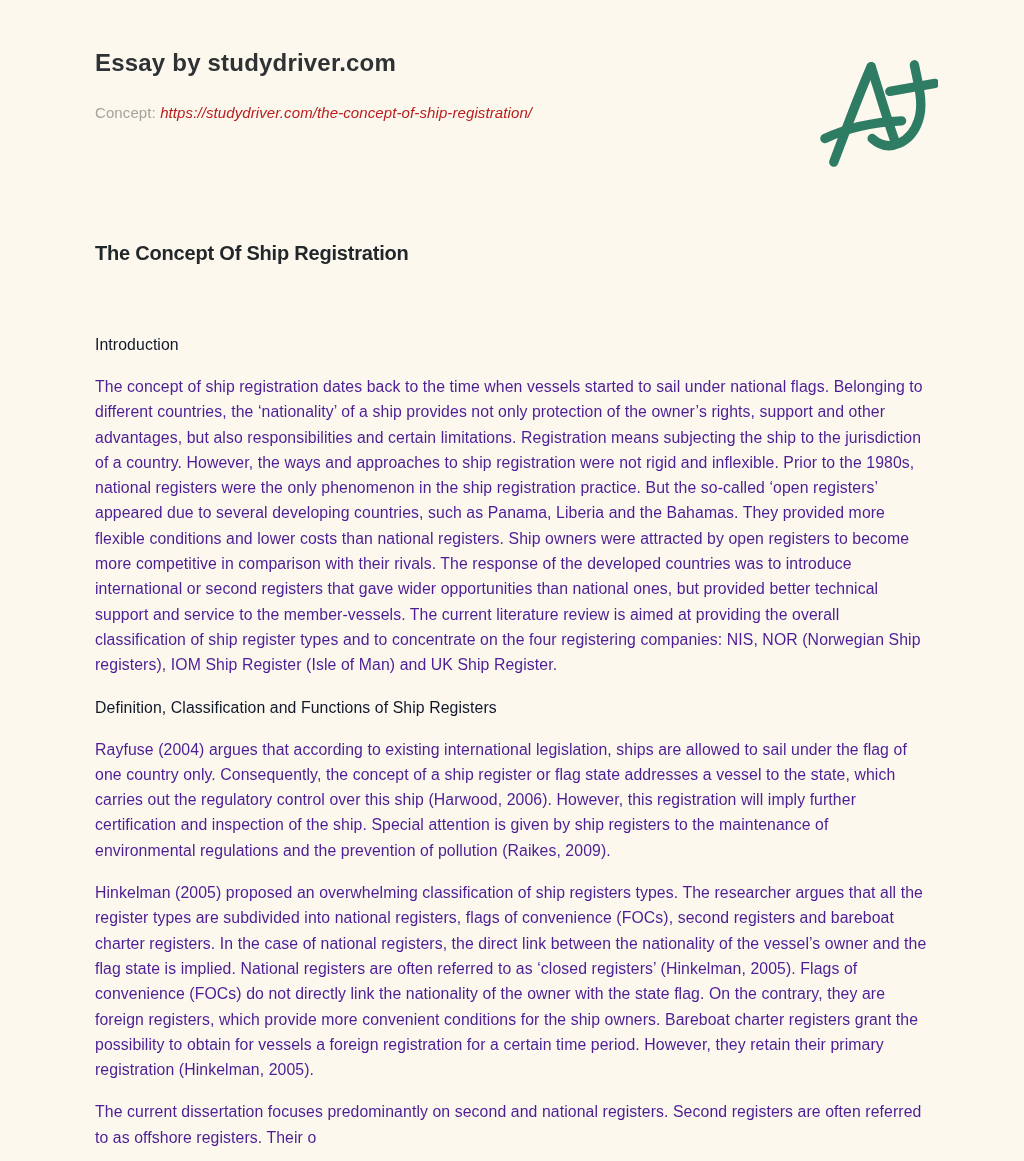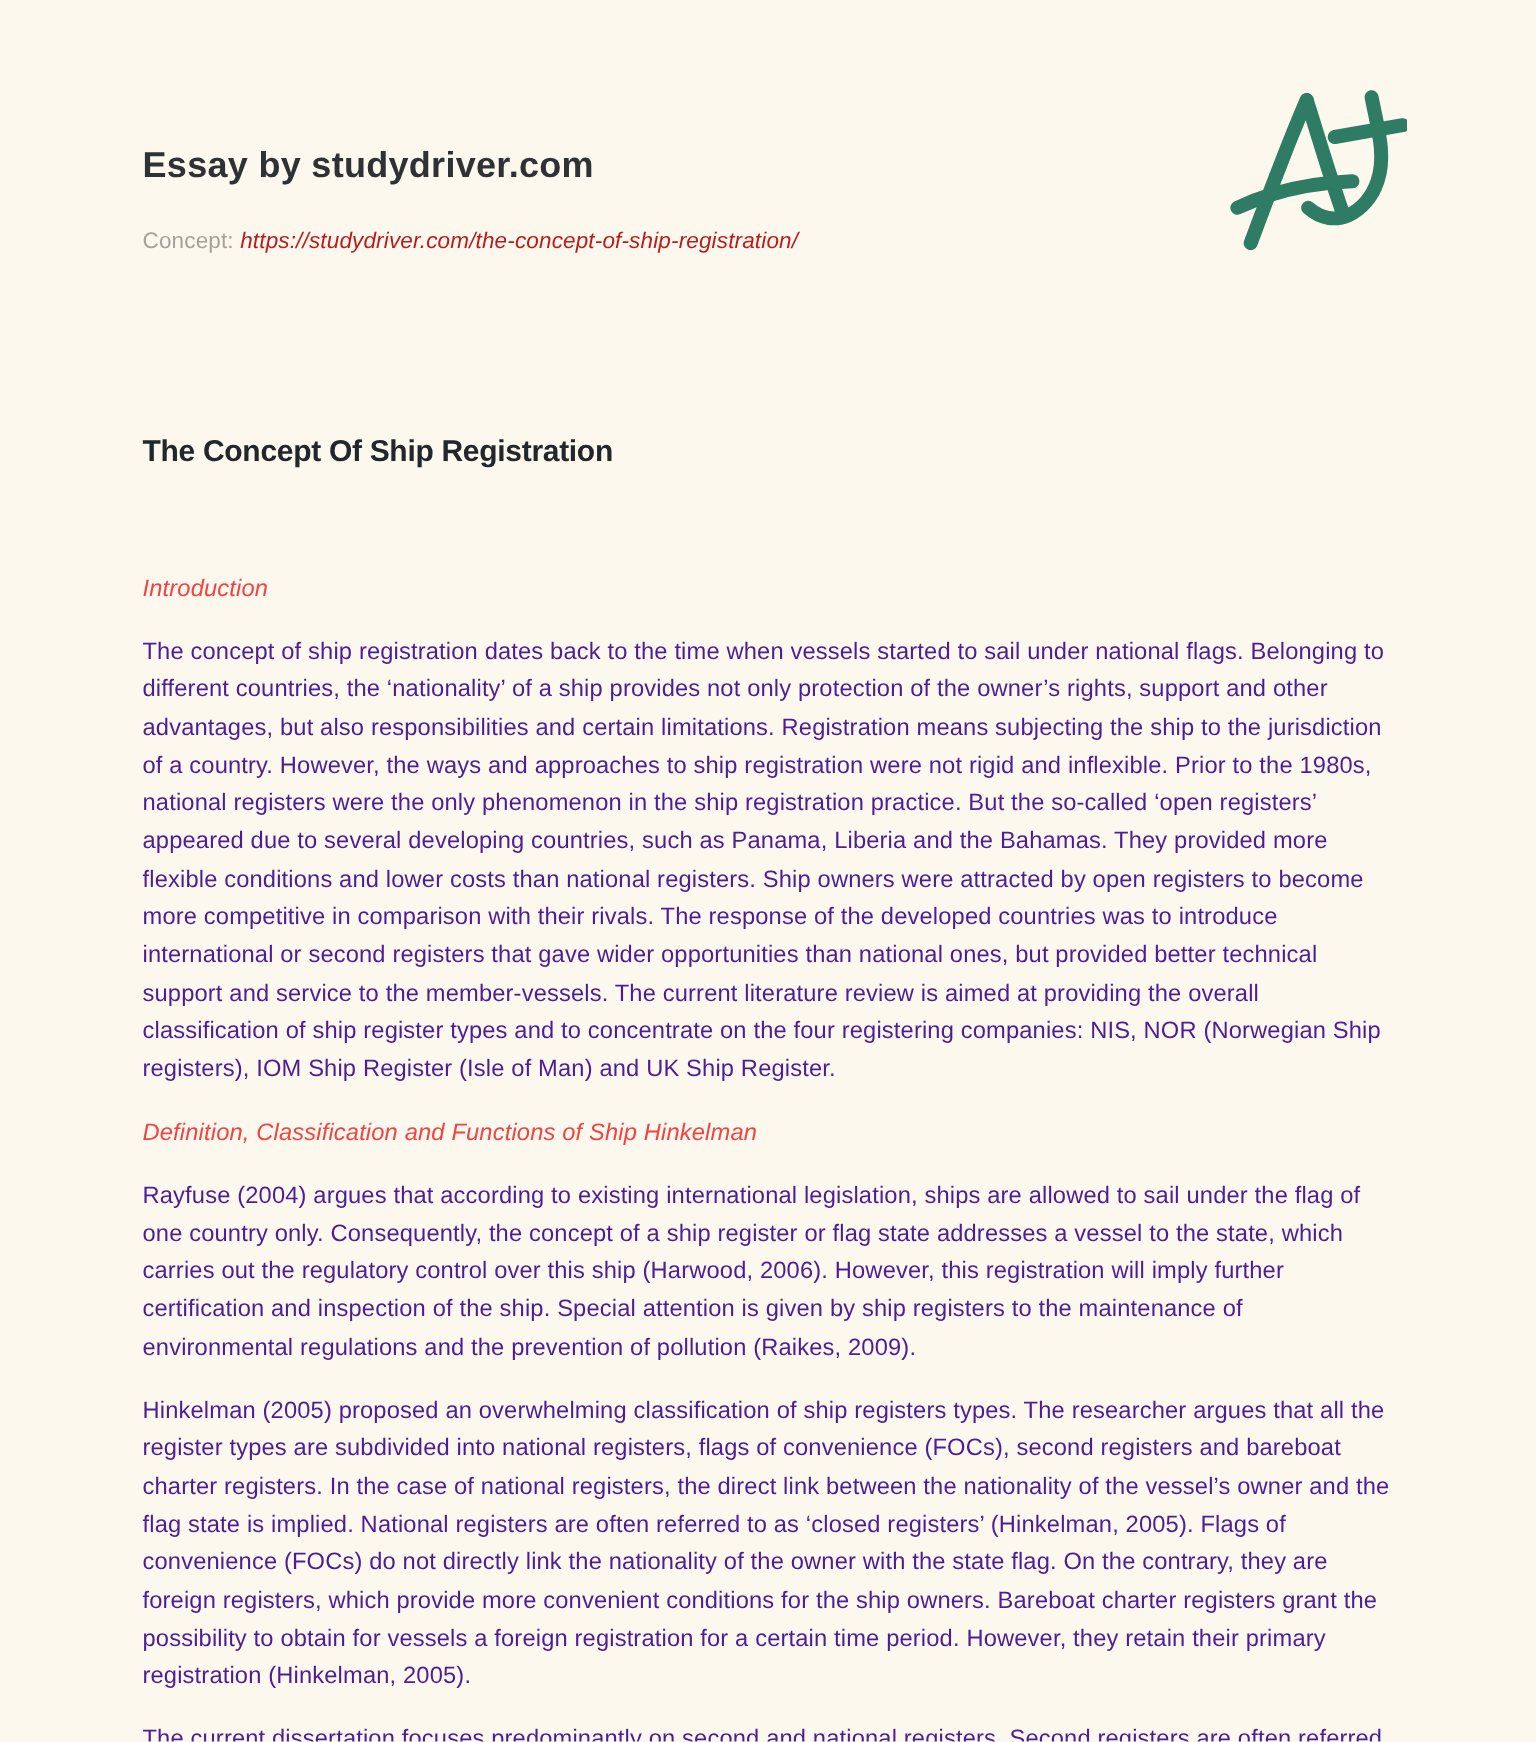--- a/index.html
+++ b/index.html
@@ -7,21 +7,21 @@
     width: 1024px;
     height: 1161px;
     overflow: hidden;
     background: #fdf8ee;
     font-family: "Liberation Sans", sans-serif;
   }
   .page {
     position: relative;
     width: 1024px;
     height: 1161px;
-    padding: 97px 96px 0 95px;
+    padding: 49px 96px 0 95px;
     background: #fdf8ee;
   }
   .essay-by {
     font-size: 24px;
     font-weight: 700;
     color: #2e3234;
     letter-spacing: 0.2px;
   }
   .source-line {
     margin-top: 27px;
@@ -52,25 +52,24 @@
     letter-spacing: -0.2px;
     line-height: 38px;
   }
   .content {
     margin-top: 60px;
     width: 833px;
   }
   .content .heading {
     font-size: 15.8px;
     font-weight: 400;
-    color: #ef4444;
+    color: #0f172a;
     line-height: 25px;
     margin-bottom: 17px;
     letter-spacing: 0.1px;
-    font-style: italic;
   }
   .content p {
     font-size: 15.8px;
     color: #4c1d95;
     line-height: 25.3px;
     margin-bottom: 17px;
     letter-spacing: 0.1px;
   }
 </style>
 </head>
@@ -101,21 +100,21 @@
     </g>
   </svg>
 
   <h1 class="doc-title">The Concept Of Ship Registration</h1>
 
   <div class="content">
     <div class="heading">Introduction</div>
 
     <p>The concept of ship registration dates back to the time when vessels started to sail under national flags. Belonging to different countries, the ‘nationality’ of a ship provides not only protection of the owner’s rights, support and other advantages, but also responsibilities and certain limitations. Registration means subjecting the ship to the jurisdiction of a country. However, the ways and approaches to ship registration were not rigid and inflexible. Prior to the 1980s, national registers were the only phenomenon in the ship registration practice. But the so-called ‘open registers’ appeared due to several developing countries, such as Panama, Liberia and the Bahamas. They provided more flexible conditions and lower costs than national registers. Ship owners were attracted by open registers to become more competitive in comparison with their rivals. The response of the developed countries was to introduce international or second registers that gave wider opportunities than national ones, but provided better technical support and service to the member-vessels. The current literature review is aimed at providing the overall classification of ship register types and to concentrate on the four registering companies: NIS, NOR (Norwegian Ship registers), IOM Ship Register (Isle of Man) and UK Ship Register.</p>
 
-    <div class="heading">Definition, Classification and Functions of Ship Hinkelman</div>
+    <div class="heading">Definition, Classification and Functions of Ship Registers</div>
 
     <p>Rayfuse (2004) argues that according to existing international legislation, ships are allowed to sail under the flag of one country only. Consequently, the concept of a ship register or flag state addresses a vessel to the state, which carries out the regulatory control over this ship (Harwood, 2006). However, this registration will imply further certification and inspection of the ship. Special attention is given by ship registers to the maintenance of environmental regulations and the prevention of pollution (Raikes, 2009).</p>
 
     <p>Hinkelman (2005) proposed an overwhelming classification of ship registers types. The researcher argues that all the register types are subdivided into national registers, flags of convenience (FOCs), second registers and bareboat charter registers. In the case of national registers, the direct link between the nationality of the vessel’s owner and the flag state is implied. National registers are often referred to as ‘closed registers’ (Hinkelman, 2005). Flags of convenience (FOCs) do not directly link the nationality of the owner with the state flag. On the contrary, they are foreign registers, which provide more convenient conditions for the ship owners. Bareboat charter registers grant the possibility to obtain for vessels a foreign registration for a certain time period. However, they retain their primary registration (Hinkelman, 2005).</p>
 
     <p>The current dissertation focuses predominantly on second and national registers. Second registers are often referred to as offshore registers. Their o</p>
   </div>
 
 </div>
 

